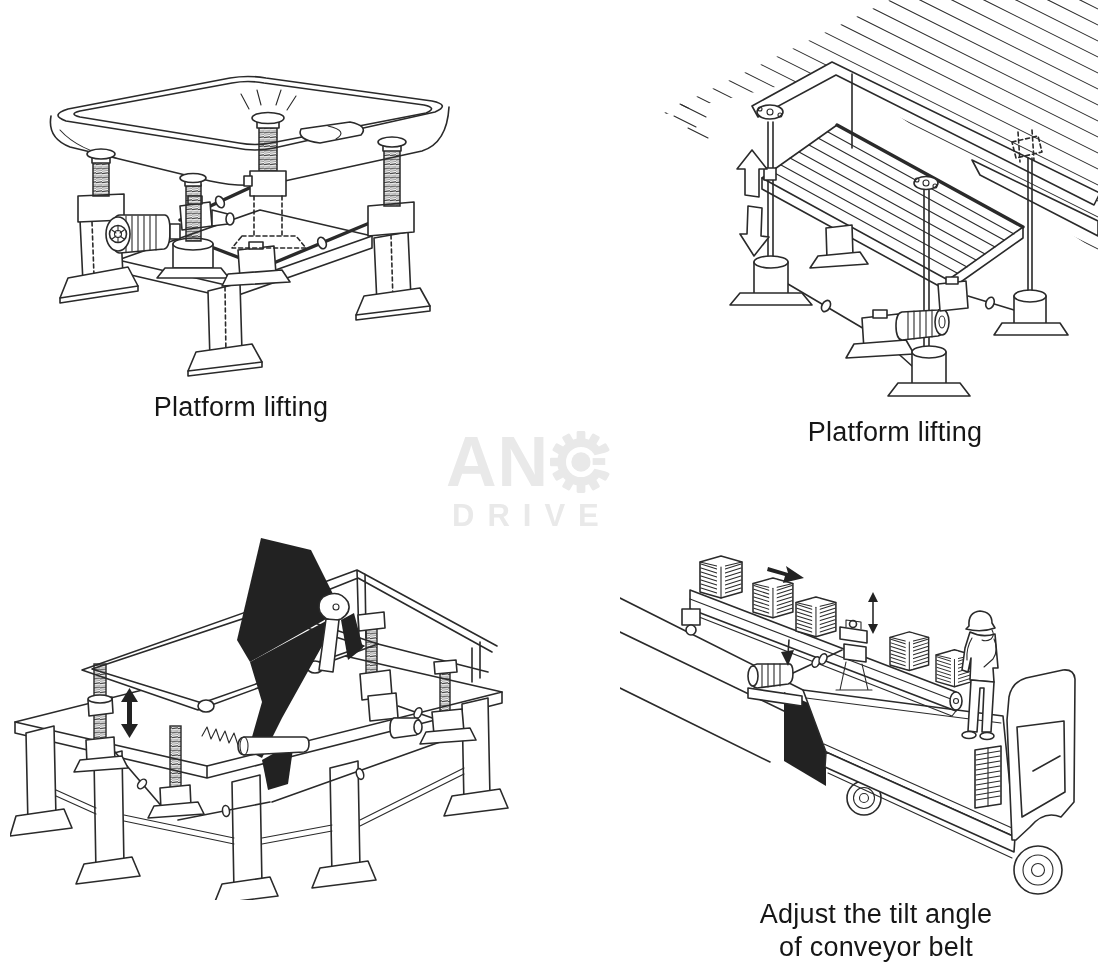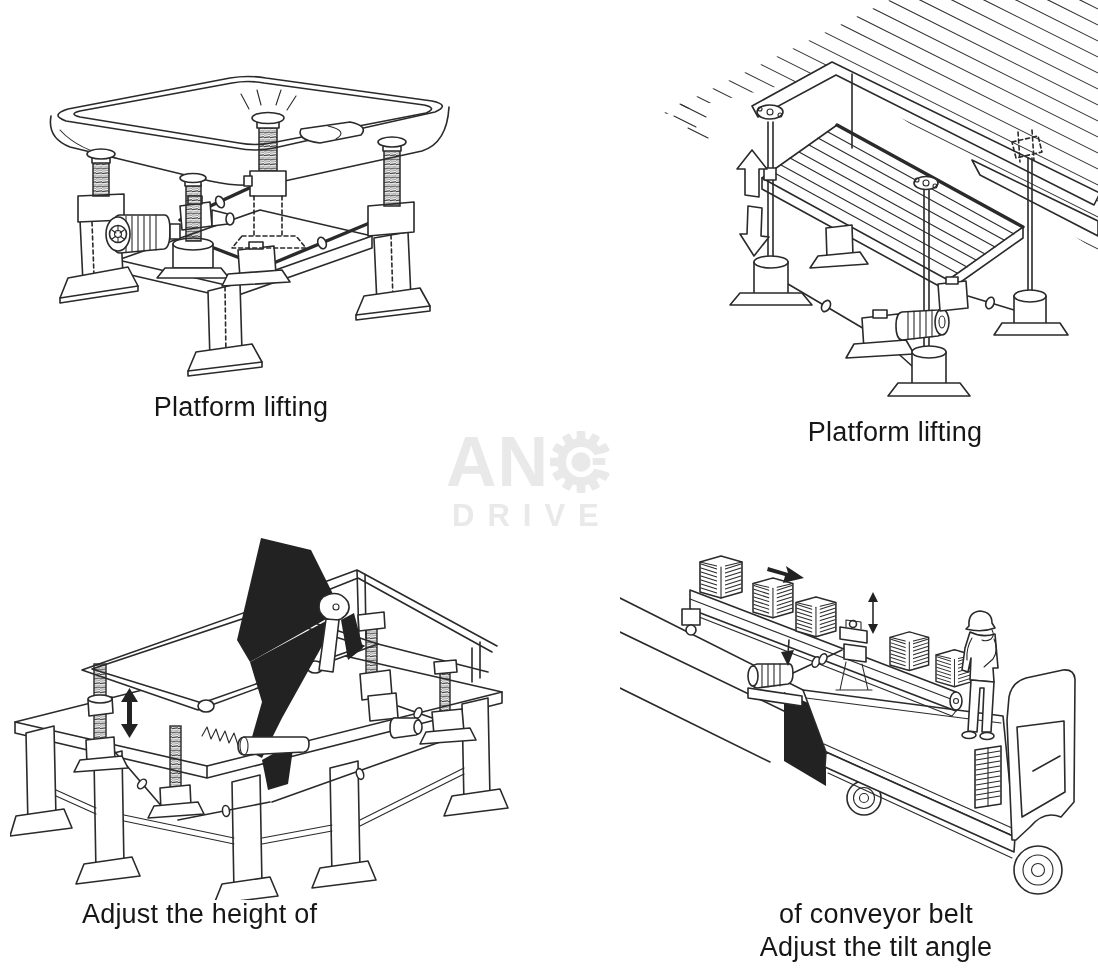--- a/index.html
+++ b/index.html
@@ -435,26 +435,25 @@
         <path class="ln tn" d="M372,90 Q375,95 371,99 Q366,102 362,100"></path>
       </g>
     </svg>
   </div>
 
   <div class="caption center" style="left:30px;top:392px;width:422px">Platform lifting</div>
 
   <div class="caption center" style="left:750px;top:417px;width:290px">Platform lifting</div>
 
   <div class="caption" style="left:82px;top:898px;line-height:33px">
-    <span class="cap-line">Adjust the height of</span>
   </div>
 
   <div class="caption center" style="left:722px;top:898px;width:308px;line-height:33px">
+    <span class="cap-line">Adjust the tilt angle</span>
     <span class="cap-line">of conveyor belt</span>
-    <span class="cap-line">Adjust the tilt angle</span>
   </div>
 
   <div id="watermark">
     <div id="wm-row1">
       <span id="wm-an">AN</span>
       <svg width="64" height="64" viewBox="0 0 66 66">
         <g fill="#e9e9e9">
           <rect x="28.5" y="1" width="9" height="9" rx="1.5" transform="rotate(0 33 33)"></rect>
           <rect x="28.5" y="1" width="9" height="9" rx="1.5" transform="rotate(30 33 33)"></rect>
           <rect x="28.5" y="1" width="9" height="9" rx="1.5" transform="rotate(60 33 33)"></rect>

